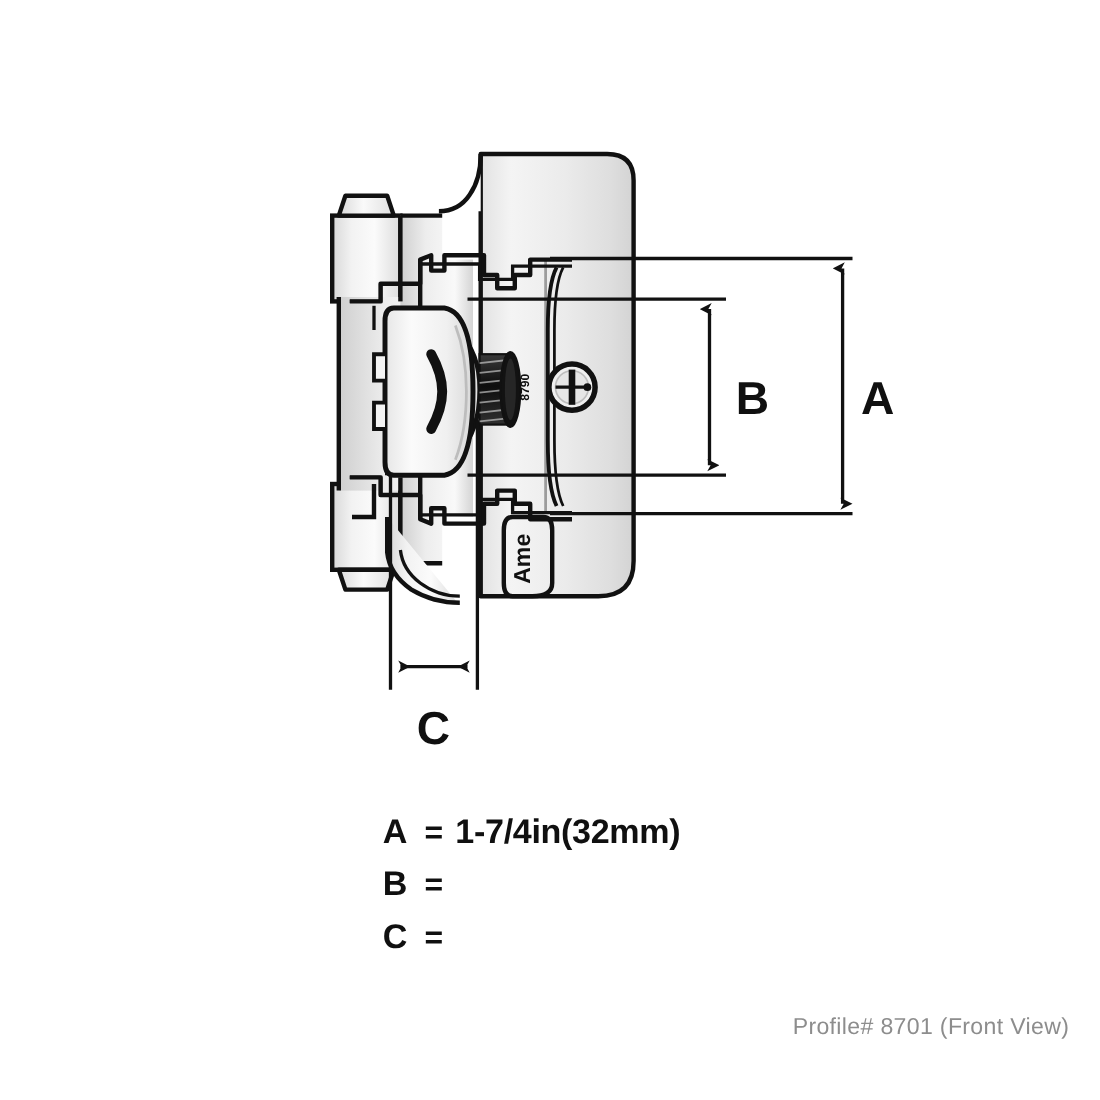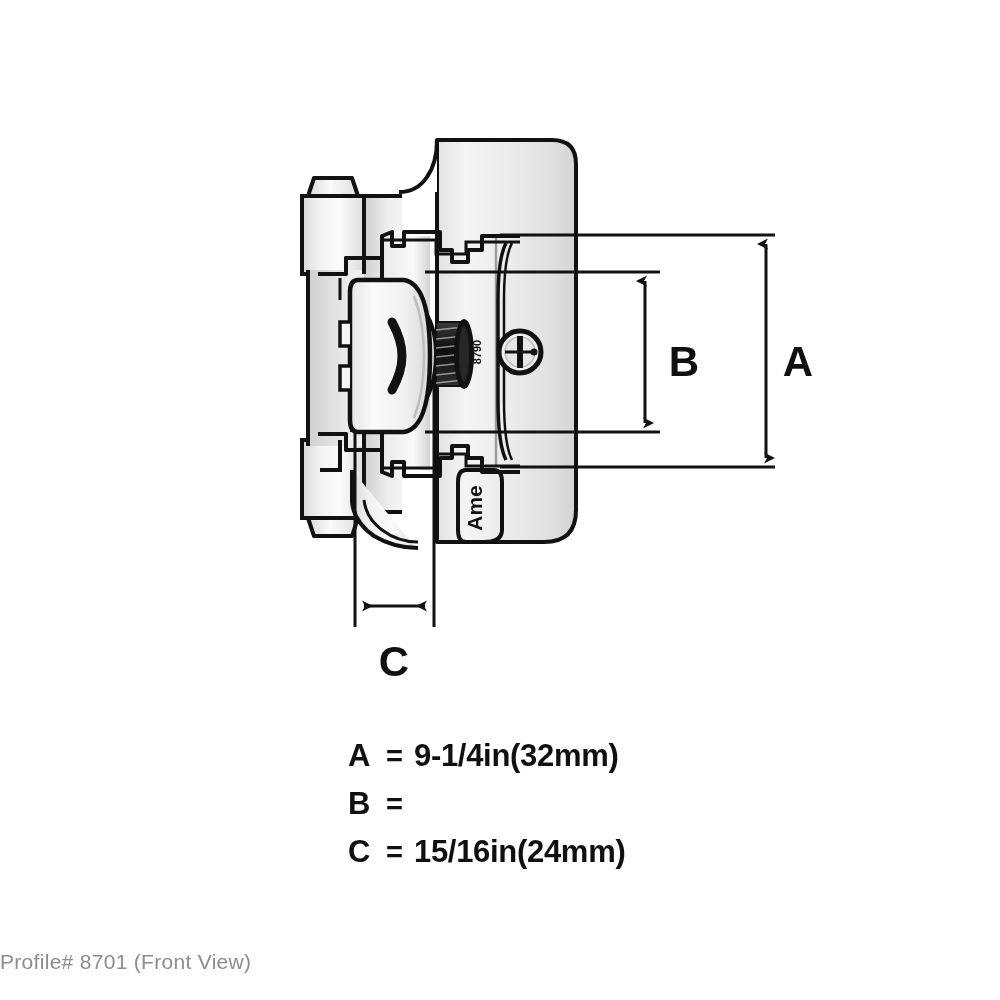--- a/index.html
+++ b/index.html
@@ -7,22 +7,22 @@
        font-family:"Liberation Sans","DejaVu Sans",sans-serif;}
   #stage{position:relative;width:1000px;height:1000px;background:#fff;}
   #drawing{position:absolute;left:0;top:0;width:1000px;height:1000px;}
   .legend{position:absolute;left:0;top:738px;width:1000px;}
   .legend-row{display:flex;justify-content:flex-start;align-items:baseline;
               padding-left:348px;height:48px;}
   .legend-key{font-size:31px;font-weight:bold;color:#101010;
               letter-spacing:0px;min-width:26px;}
   .legend-eq{font-size:29px;font-weight:bold;color:#101010;margin:0 11px 0 12px;}
   .legend-val{font-size:31px;font-weight:bold;color:#101010;letter-spacing:-0.3px;}
-  .caption{position:absolute;left:0;top:922px;width:972px;text-align:left;
-           font-size:21px;color:#8d8d8d;letter-spacing:0.3px;margin-top:28px;}
+  .caption{position:absolute;left:0;top:922px;width:972px;text-align:right;
+           font-size:21px;color:#8d8d8d;letter-spacing:0.3px;}
   .dim-letter{font-size:42px;font-weight:bold;fill:#101010;
               font-family:"Liberation Sans","DejaVu Sans",sans-serif;}
   .mark-text{font-size:21px;font-weight:bold;fill:#111;
              font-family:"Liberation Sans","DejaVu Sans",sans-serif;}
   .tiny-text{font-size:11px;font-weight:bold;fill:#111;
              font-family:"Liberation Sans","DejaVu Sans",sans-serif;}
 </style>
 </head>
 <body>
 
@@ -201,28 +201,27 @@
       <path d="M434 382 L434 627" fill="none" stroke="#111" stroke-width="3"></path>
       <path d="M364 606 L425 606" fill="none" stroke="#111" stroke-width="3" marker-start="url(#arrLeft)" marker-end="url(#arrLeft)"></path>
       <text class="dim-letter" x="394" y="676" text-anchor="middle">C</text>
     </g>
   </svg>
 
   <div class="legend">
     <div class="legend-row">
       <span class="legend-key">A</span>
       <span class="legend-eq">=</span>
-      <span class="legend-val">9-1/4in(32mm)</span>
+      <span class="legend-val">1-7/4in(32mm)</span>
     </div>
     <div class="legend-row">
       <span class="legend-key">B</span>
       <span class="legend-eq">=</span>
     </div>
     <div class="legend-row">
       <span class="legend-key">C</span>
       <span class="legend-eq">=</span>
-      <span class="legend-val">15/16in(24mm)</span>
     </div>
   </div>
 
   <div class="caption">Profile# 8701 (Front View)</div>
 
 </div>
 
 </body></html>

